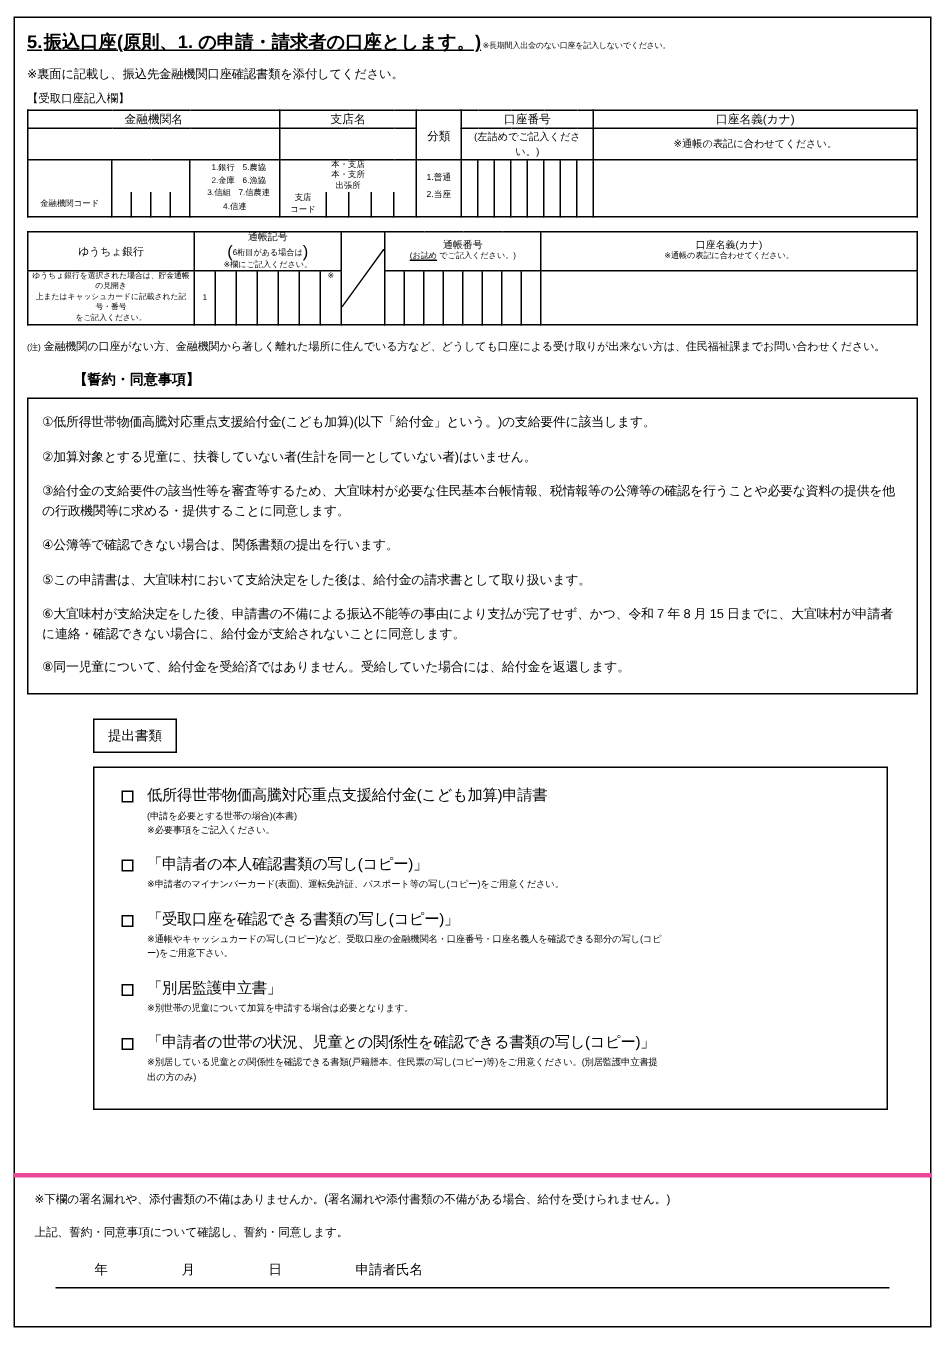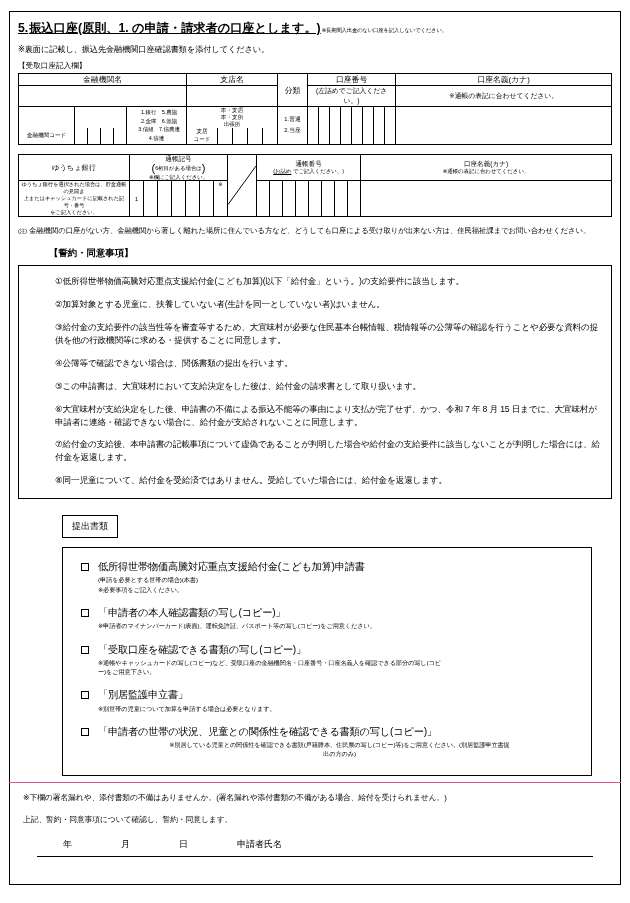--- a/index.html
+++ b/index.html
@@ -183,21 +183,20 @@
   .pledge-box {
     border: 1px solid #000;
     box-sizing: border-box;
     padding: 9px 10px 9px 9px;
   }
   .pledge-item {
     font-size: 8.6px;
     line-height: 1.5;
     margin-bottom: 10px;
     letter-spacing: -0.15px;
-    margin-left: 27px;
   }
   .pledge-item:last-child { margin-bottom: 2px; }
 
   
   .docs-wrap { margin-top: 16px; }
   .docs-tab {
     display: inline-block;
     border: 1px solid #000;
     font-size: 9px;
     padding: 4px 9px 4px 9px;
@@ -205,21 +204,21 @@
   }
   .docs-box {
     border: 1px solid #000;
     box-sizing: border-box;
     margin-top: 9px;
     margin-left: 44px;
     width: 530px;
     padding: 12px 10px 14px 18px;
   }
   .doc-item { margin-bottom: 12px; }
-  .doc-item:last-child { margin-bottom: 2px; text-align: center; }
+  .doc-item:last-child { margin-bottom: 2px; }
   .doc-row {
     display: flex;
     align-items: flex-start;
   }
   .chk {
     width: 8px;
     height: 8px;
     border: 1px solid #000;
     flex: 0 0 auto;
     margin-top: 3px;
@@ -239,21 +238,21 @@
     letter-spacing: -0.1px;
   }
 
   
   .footer-box {
     position: absolute;
     left: 9px;
     top: 782px;
     width: 612px;
     height: 103px;
-    border-top: 1px solid #ec4899;
+    border-top: 3px solid #ec4899;
     box-sizing: border-box;
   }
   .footer-inner { padding: 9px 14px 0 14px; }
   .footer-line {
     font-size: 7.8px;
     margin-bottom: 11px;
     letter-spacing: -0.1px;
   }
   .sign-row {
     display: flex;
@@ -456,21 +455,20 @@
     </div>
 
     <div class="pledge-title">【誓約・同意事項】</div>
     <div class="pledge-box">
       <div class="pledge-item">①低所得世帯物価高騰対応重点支援給付金(こども加算)(以下「給付金」という。)の支給要件に該当します。</div>
       <div class="pledge-item">②加算対象とする児童に、扶養していない者(生計を同一としていない者)はいません。</div>
       <div class="pledge-item">③給付金の支給要件の該当性等を審査等するため、大宜味村が必要な住民基本台帳情報、税情報等の公簿等の確認を行うことや必要な資料の提供を他の行政機関等に求める・提供することに同意します。</div>
       <div class="pledge-item">④公簿等で確認できない場合は、関係書類の提出を行います。</div>
       <div class="pledge-item">⑤この申請書は、大宜味村において支給決定をした後は、給付金の請求書として取り扱います。</div>
       <div class="pledge-item">⑥大宜味村が支給決定をした後、申請書の不備による振込不能等の事由により支払が完了せず、かつ、令和 7 年 8 月 15 日までに、大宜味村が申請者に連絡・確認できない場合に、給付金が支給されないことに同意します。</div>
-      <div class="pledge-item">⑦給付金の支給後、本申請書の記載事項について虚偽であることが判明した場合や給付金の支給要件に該当しないことが判明した場合には、給付金を返還します。</div>
       <div class="pledge-item">⑧同一児童について、給付金を受給済ではありません。受給していた場合には、給付金を返還します。</div>
     </div>
 
     <div class="docs-wrap">
       <div class="docs-tab">提出書類</div>
       <div class="docs-box">
 
         <div class="doc-item">
           <div class="doc-row">
             <span class="chk"></span>

